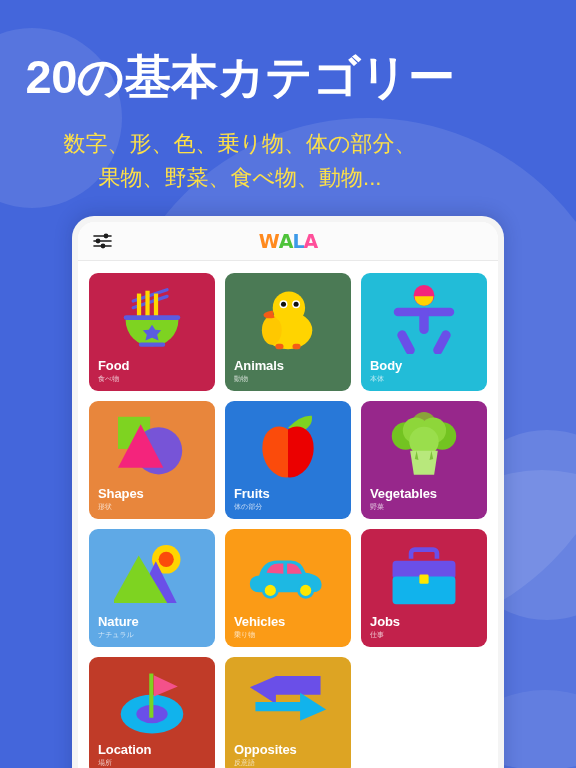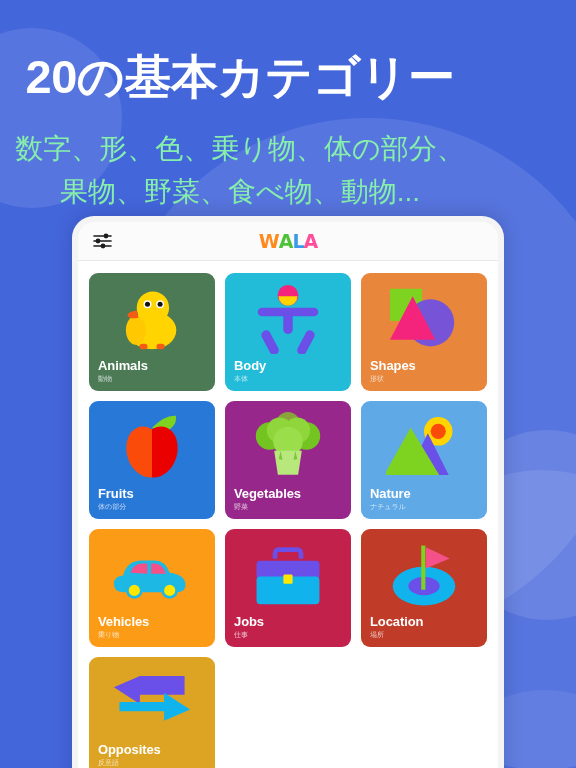--- a/index.html
+++ b/index.html
@@ -24,22 +24,22 @@
   #headline {
     margin-top:52px;
     font-size:47px;
     font-weight:bold;
     color:#ffffff;
     letter-spacing:-0.5px;
     line-height:1.08;
     white-space:nowrap;
   }
   .sub {
-    font-size:28px;
-    color:#86efac;
+    font-size:22px;
+    color:#fde047;
     line-height:1.55;
     font-weight:400;
   }
   #sub1 { margin-top:24px; }
 
   
   #device {
     position:absolute;
     left:72px; top:216px;
     width:432px; height:600px;
@@ -153,20 +153,41 @@
       </span>
       <div id="logo">
           <span class="logo-letter" style="color: rgb(255, 138, 30);">W</span>
           <span class="logo-letter" style="color: rgb(78, 195, 58);">A</span>
           <span class="logo-letter" style="color: rgb(61, 154, 232);">L</span>
           <span class="logo-letter" style="color: rgb(255, 79, 154);">A</span>
         </div>
     </div>
 
     <div id="grid">
+        <div class="card" style="background: rgb(194, 33, 75);">
+          <div class="card-art">
+            <svg viewBox="0 0 80 70" width="76" height="66">
+      <g stroke="#5b5ce0" stroke-width="3.4" stroke-linecap="round">
+        <line x1="20" y1="16" x2="56" y2="4"></line>
+        <line x1="20" y1="23" x2="56" y2="11"></line>
+      </g>
+      <rect x="24" y="8" width="4.5" height="26" fill="#ffd800"></rect>
+      <rect x="33" y="5" width="4.5" height="29" fill="#ffd800"></rect>
+      <rect x="42" y="8" width="4.5" height="26" fill="#ffd800"></rect>
+      <rect x="10" y="31" width="60" height="5" rx="2.5" fill="#5b5ce0"></rect>
+      <path d="M12 36 H68 A28 28 0 0 1 12 36 Z" fill="#7ed321"></path>
+      <path d="M40 41 l3.4 5.4 6.3 .6 -4.2 4.7 1.5 6.2 -7 -3 -7 3 1.5 -6.2 -4.2 -4.7 6.3 -.6 Z" fill="#5b5ce0"></path>
+      <rect x="26" y="60" width="28" height="4.5" rx="2.2" fill="#5b5ce0"></rect>
+    </svg>
+          </div>
+          <div class="card-text">
+            <div class="card-title">Food</div>
+            <div class="card-sub">食べ物</div>
+          </div>
+        </div>
         <div class="card" style="background: rgb(75, 122, 85);">
           <div class="card-art">
             <svg viewBox="0 0 80 72" width="72" height="65">
       <ellipse cx="40" cy="48" rx="27" ry="21" fill="#ffd400"></ellipse>
       <ellipse cx="22" cy="48" rx="11" ry="16" fill="#ffc800"></ellipse>
       <rect x="26" y="63" width="9" height="6" rx="3" fill="#f45c16"></rect>
       <rect x="45" y="63" width="9" height="6" rx="3" fill="#f45c16"></rect>
       <circle cx="41" cy="23" r="18" fill="#ffd400"></circle>
       <path d="M23 26 q-12 2 -10 6 q2 4 12 2 Z" fill="#f45c16"></path>
       <circle cx="35" cy="19" r="4.4" fill="#fff"></circle>

